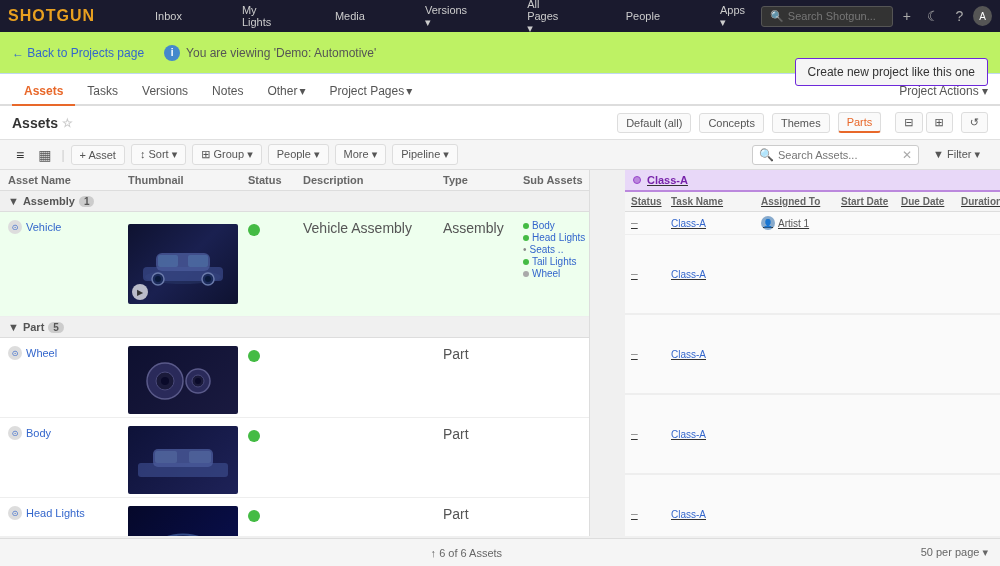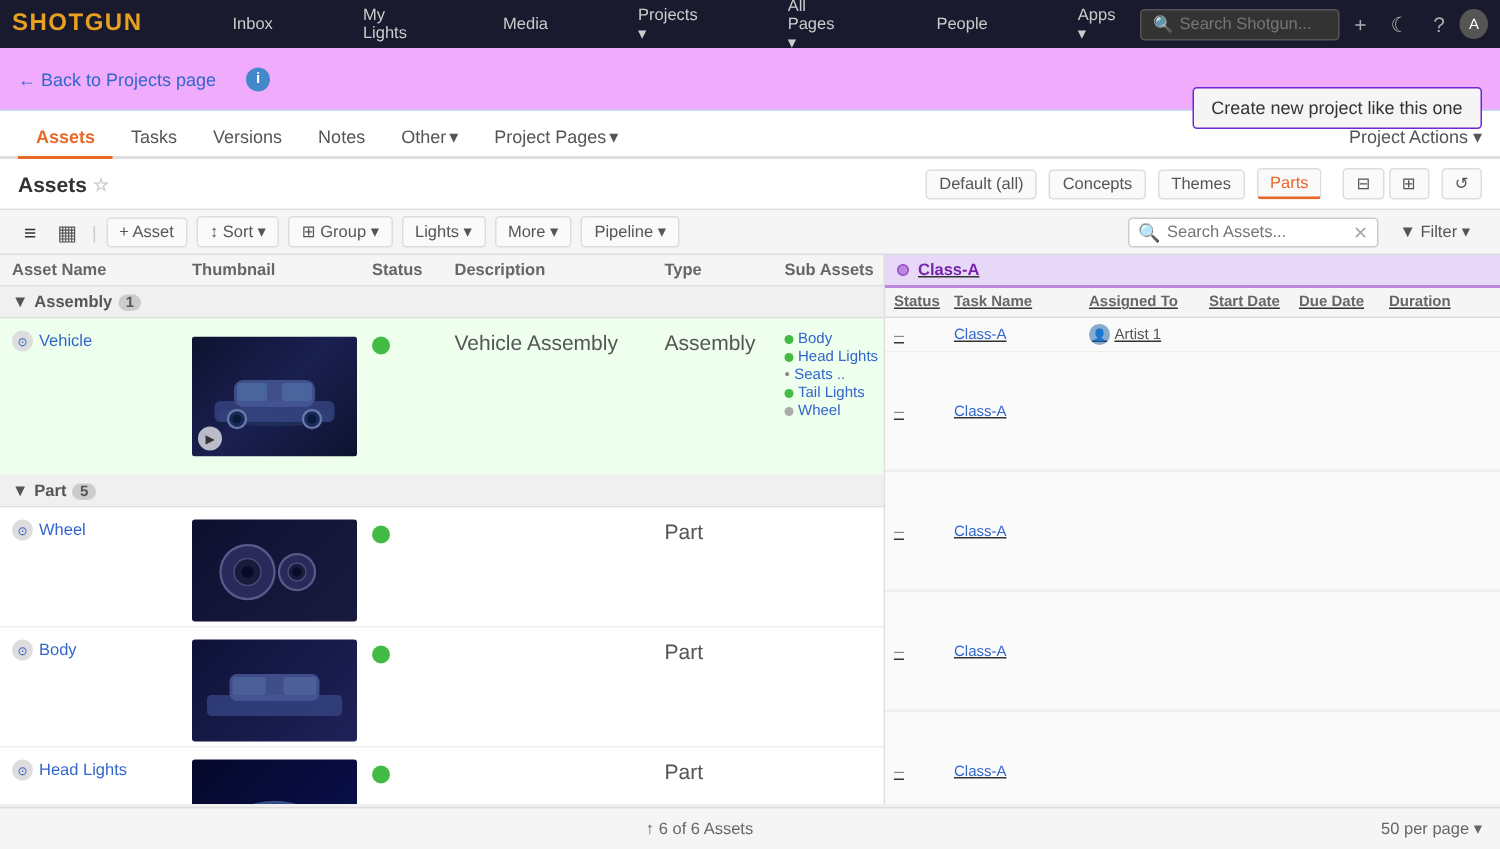--- a/index.html
+++ b/index.html
@@ -46,21 +46,21 @@
     }
     .top-nav .icon-btn {
       color: #aaa;
       font-size: 14px;
       padding: 2px 6px;
       cursor: pointer;
     }
 
     
     .project-banner {
-      background: #f0abfc;
+      background: #bef264;
       height: 42px;
       display: flex;
       align-items: center;
       padding: 16px 12px;
       border-bottom: 1px solid #c0d8f0;
     }
     .back-link {
       color: #3366cc;
       font-size: 12px;
       cursor: pointer;
@@ -474,39 +474,40 @@
     .green-bg { background: #eeffee; }
   </style>
 </head>
 <body>
 
 <div class="top-nav">
   <div class="logo">SHOTGUN</div>
   <div class="nav-item">Inbox</div>
   <div class="nav-item">My Lights</div>
   <div class="nav-item">Media</div>
-  <div class="nav-item">Projects ▾</div>
+  <div class="nav-item">Versions ▾</div>
   <div class="nav-item">All Pages ▾</div>
   <div class="nav-item">People</div>
   <div class="nav-item">Apps ▾</div>
   <div class="nav-spacer"></div>
   <div class="search-bar">
     <span>🔍</span>
     <span style="color:#777;font-size:11px;">Search Shotgun...</span>
   </div>
   <div class="icon-btn">+</div>
   <div class="icon-btn">☾</div>
   <div class="icon-btn">?</div>
   <div class="icon-btn" style="background:#555;border-radius:50%;width:20px;height:20px;display:flex;align-items:center;justify-content:center;font-size:10px;color:#fff;">A</div>
 </div>
 
 <div class="project-banner">
   <span class="back-link">← Back to Projects page</span>
   <div class="banner-info">
     <div class="info-icon">i</div>
+    <span>You are viewing 'Demo: Automotive'</span>
   </div>
   <button class="create-project-btn">Create new project like this one</button>
 </div>
 
 <div class="project-tabs">
   <div class="tab active">Assets</div>
   <div class="tab">Tasks</div>
   <div class="tab">Versions</div>
   <div class="tab">Notes</div>
   <div class="tab tab-dropdown">Other <span>▾</span></div>
@@ -533,32 +534,32 @@
   <div class="toolbar-btn">↺</div>
 </div>
 
 <div class="secondary-toolbar">
   <div class="view-btn active">≡</div>
   <div class="view-btn">▦</div>
   <div class="separator">|</div>
   <div class="toolbar-action">+ Asset</div>
   <div class="toolbar-action">↕ Sort ▾</div>
   <div class="toolbar-action">⊞ Group ▾</div>
-  <div class="toolbar-action">Lights ▾</div>
+  <div class="toolbar-action">People ▾</div>
   <div class="toolbar-action">More ▾</div>
   <div class="toolbar-action">Pipeline ▾</div>
   <div class="search-assets">
     <span>🔍</span>
     <input type="text" placeholder="Search Assets..." style="">
     <span style="color:#aaa;cursor:pointer;">✕</span>
   </div>
   <div class="filter-btn">▼ Filter ▾</div>
 </div>
 
-<div class="main-content" style="height:366px;">
+<div class="main-content" style="height:366px;gap:35px;">
 
   <div class="asset-table">
     <div class="table-header">
       <div>Asset Name</div>
       <div>Thumbnail</div>
       <div>Status</div>
       <div>Description</div>
       <div>Type</div>
       <div>Sub Assets</div>
     </div>

